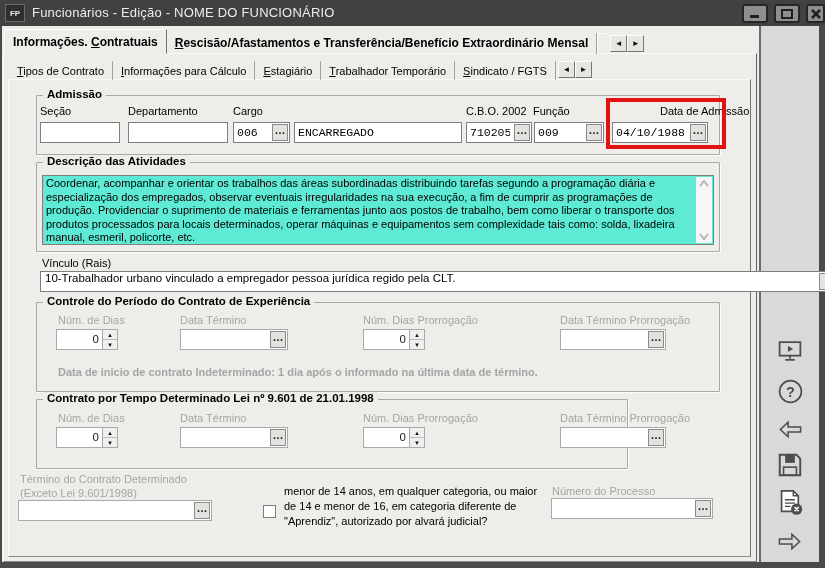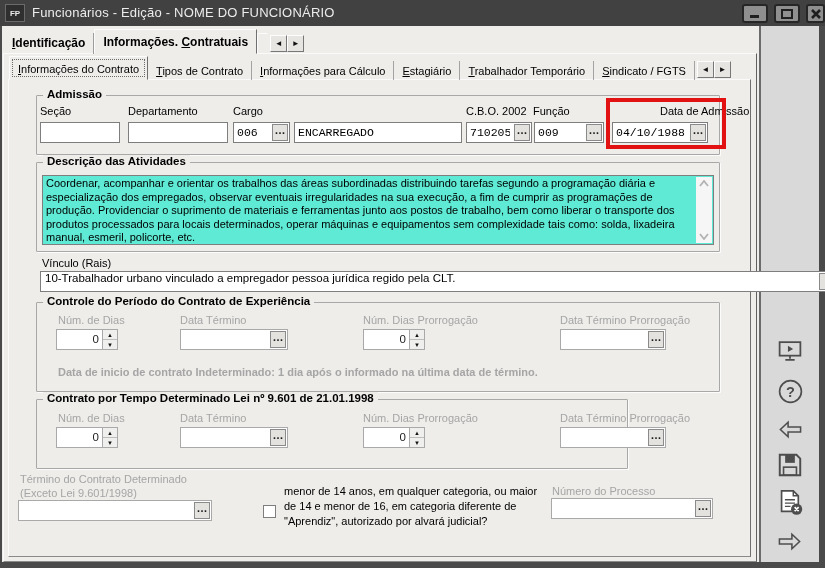--- a/index.html
+++ b/index.html
@@ -103,37 +103,36 @@
 
 <div class="panel1"></div>
 <div class="panel2"></div>
 <div class="right-strip"></div>
 <div class="border-left"></div>
 <div class="border-right"></div>
 <div class="border-bottom"></div>
 
 <div class="tabrow row1">
   <div style="display:flex;align-items:flex-end;" id="tabstrip1">
-      <div class="tab-main"><u>I</u>dentificação</div>
       <div class="tab-main active">Informações. <u>C</u>ontratuais</div>
+      <div class="tab-main"><u>R</u>escisão/Afastamentos e Transferência/Benefício Extraordinário Mensal</div>
     </div>
   <div class="tab-stub"></div>
   <div class="scrollbtns">
     <div class="sbtn">
         <span>◄</span>
       </div>
     <div class="sbtn">
         <span>►</span>
       </div>
   </div>
 </div>
 
 <div class="tabrow row2">
   <div style="display:flex;align-items:flex-end;" id="tabstrip2">
-      <div class="tab-sub active"><u>I</u>nformações do Contrato</div>
       <div class="tab-sub"><u>T</u>ipos de Contrato</div>
       <div class="tab-sub"><u>I</u>nformações para Cálculo</div>
       <div class="tab-sub"><u>E</u>stagiário</div>
       <div class="tab-sub"><u>T</u>rabalhador Temporário</div>
       <div class="tab-sub"><u>S</u>indicato / FGTS</div>
     </div>
   <div class="scrollbtns">
     <div class="sbtn">
         <span>◄</span>
       </div>

